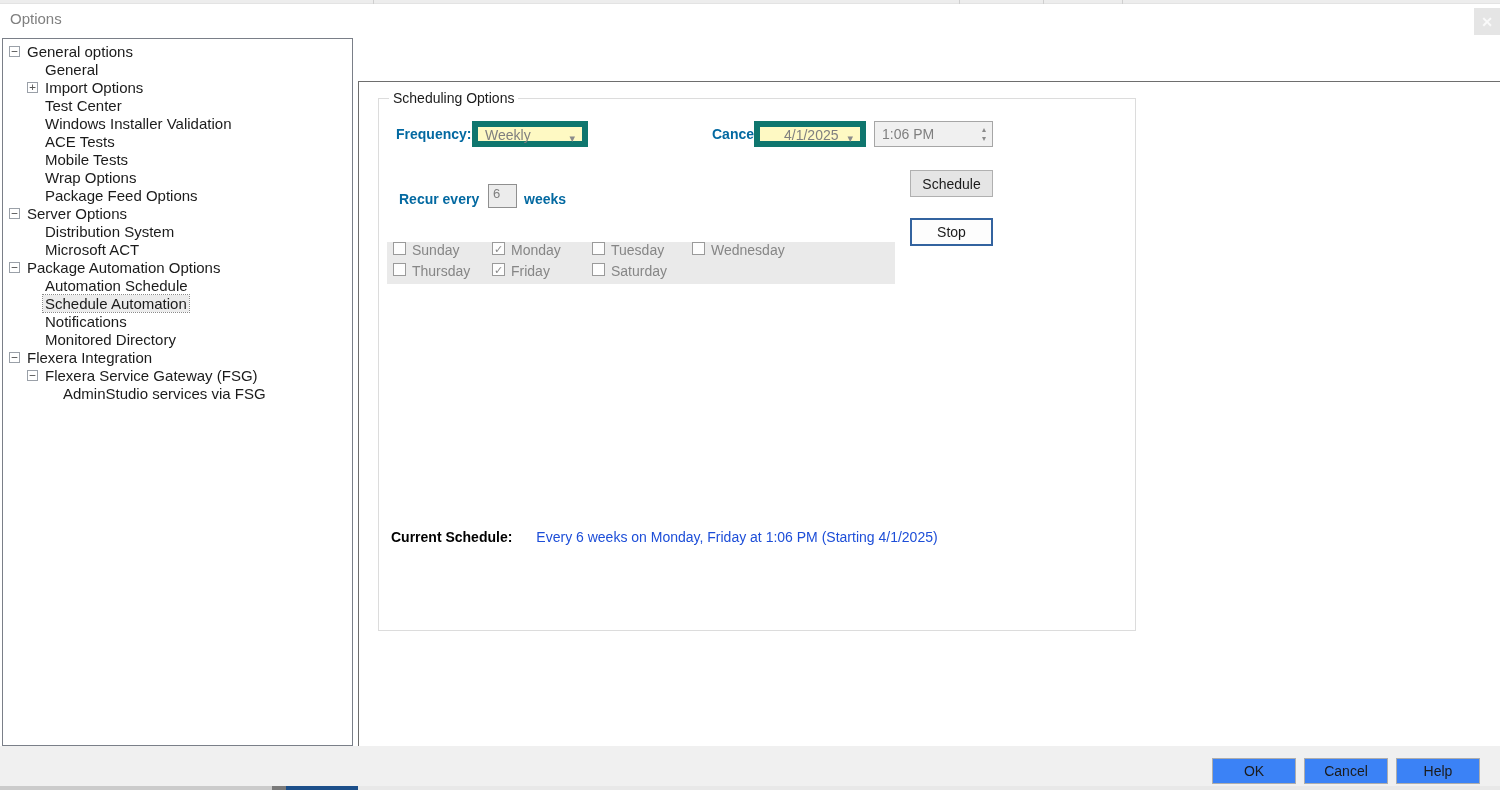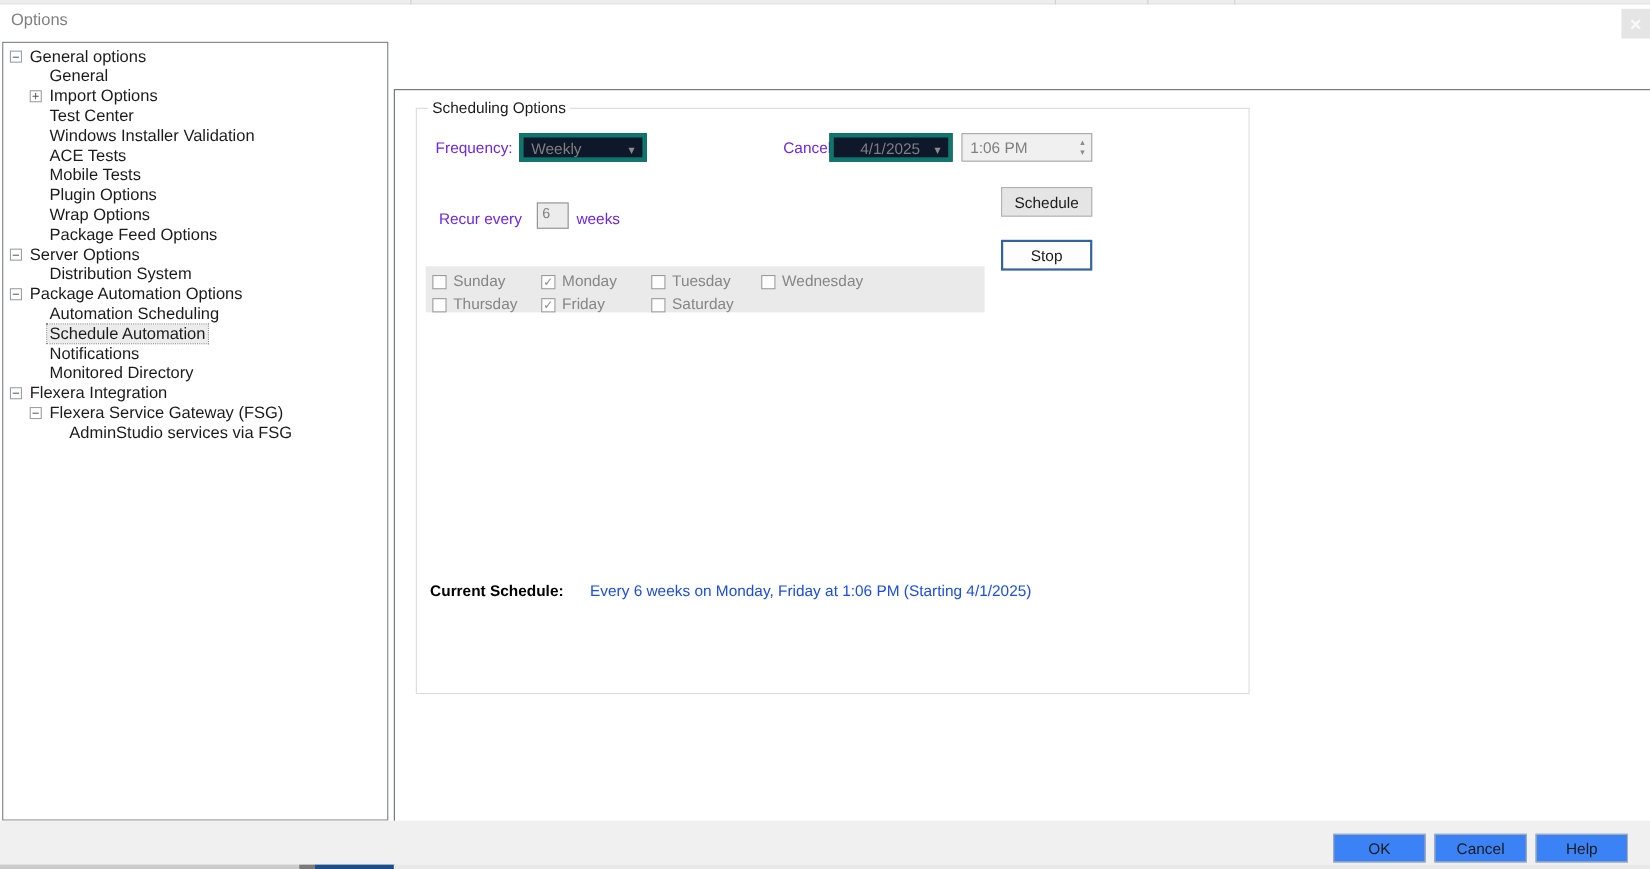--- a/index.html
+++ b/index.html
@@ -25,35 +25,35 @@
   .tree-row { display:flex; align-items:center; height:18px; font-size:15px; color:#1b1b1b; white-space:nowrap; cursor:default; }
   .tree-glyph { width:11px; height:11px; border:1px solid #9aa0a8; background:#ffffff; font-size:11px; line-height:9px; text-align:center; color:#595959; margin-right:5px; flex:none; font-family:"DejaVu Sans Mono", monospace; }
   .tree-spacer { width:16px; flex:none; }
   .tree-label { padding:0 2px; }
   .tree-label.selected { background:#ececec; outline:1px dotted #8a8a8a; }
 
   
   .groupbox { position:absolute; left:19px; top:16px; width:758px; height:533px; border:1px solid #dcdcdc; }
   .groupbox-title { position:absolute; left:10px; top:-9px; background:#ffffff; padding:0 4px; font-size:14px; color:#1b1b1b; }
 
-  .lbl { font-size:14px; color:#6d28d9; }
-
-  .combo { position:absolute; height:26px; background:#0f172a; border:4px solid #0f766e; display:flex; align-items:flex-end; font-size:14px; color:#7f7f7f; padding-left:7px; }
+  .lbl { font-size:14px; color:#0369a1;font-weight:bold; }
+
+  .combo { position:absolute; height:26px; background:#fef9c3; border:6px solid #0f766e; display:flex; align-items:flex-start; font-size:14px; color:#7f7f7f; padding-left:7px; }
   .combo .arrow { position:absolute; right:7px; top:5px; font-size:11px; color:#8b8b8b; }
   .spin { position:absolute; height:26px; background:#f0f0f0; border:1px solid #a6a6a6; display:flex; align-items:center; font-size:14px; color:#7f7f7f; padding-left:7px; }
   .spin .arrows { position:absolute; right:6px; top:3px; display:flex; flex-direction:column; font-size:8px; line-height:9px; color:#8b8b8b; }
 
   .recur-input { position:absolute; width:29px; height:24px; background:#ececec; border:1px solid #8f8f8f; font-size:13px; color:#7f7f7f; padding:1px 0 0 4px; }
 
   .btn { background:#e5e5e5; border:1px solid #b0b0b0; font-size:14px; color:#1b1b1b; text-align:center; cursor:default; font-family:"Liberation Sans", sans-serif; }
   .btn-schedule { position:absolute; left:531px; top:71px; width:83px; height:27px; }
   .btn-stop { position:absolute; left:531px; top:119px; width:83px; height:28px; background:#fdfdfd; border:2px solid #33639f; }
 
   .day-strip { position:absolute; left:8px; top:143px; width:508px; height:42px; background:#eaeaea; display:flex; flex-wrap:wrap; align-content:flex-start; }
-  .day-cell { display:flex; align-items:flex-end; height:21px; padding-left:6px; }
+  .day-cell { display:flex; align-items:flex-start; height:21px; padding-left:6px; }
   .day-box { width:13px; height:13px; border:1px solid #9a9a9a; background:#fdfdfd; flex:none; font-size:11px; line-height:12px; text-align:center; color:#8a8a8a; }
   .day-name { margin-left:6px; font-size:14px; color:#868686; white-space:nowrap; }
 
   .current-row { position:absolute; left:12px; top:430px; display:flex; align-items:baseline; }
   .current-row .cap { font-size:14px; font-weight:bold; color:#000000; }
   .current-row .val { font-size:14px; color:#1d4ed8; margin-left:24px; white-space:nowrap; }
 
   
   .footer { position:absolute; left:0; top:746px; width:1500px; height:40px; background:#f0f0f0; }
   .footer .btn { position:absolute; top:12px; width:84px; height:26px; background:#3b82f6; border:1px solid #adadad; }
@@ -109,45 +109,45 @@
       <div class="tree-row" style="padding-left: 24px;">
         <span class="tree-spacer"></span>
         <span class="tree-label">ACE Tests</span>
       </div>
       <div class="tree-row" style="padding-left: 24px;">
         <span class="tree-spacer"></span>
         <span class="tree-label">Mobile Tests</span>
       </div>
       <div class="tree-row" style="padding-left: 24px;">
         <span class="tree-spacer"></span>
-        <span class="tree-label">Plugin Options</span>
-      </div>
-      <div class="tree-row" style="padding-left: 24px;">
-        <span class="tree-spacer"></span>
         <span class="tree-label">Wrap Options</span>
       </div>
       <div class="tree-row" style="padding-left: 24px;">
         <span class="tree-spacer"></span>
         <span class="tree-label">Package Feed Options</span>
       </div>
       <div class="tree-row" style="padding-left: 6px;">
         <span class="tree-glyph">−</span>
         <span class="tree-label">Server Options</span>
       </div>
       <div class="tree-row" style="padding-left: 24px;">
         <span class="tree-spacer"></span>
         <span class="tree-label">Distribution System</span>
       </div>
+      <div class="tree-row" style="padding-left: 24px;">
+        <span class="tree-spacer"></span>
+        <span class="tree-label">Microsoft ACT</span>
+      </div>
       <div class="tree-row" style="padding-left: 6px;">
         <span class="tree-glyph">−</span>
         <span class="tree-label">Package Automation Options</span>
       </div>
       <div class="tree-row" style="padding-left: 24px;">
         <span class="tree-spacer"></span>
-        <span class="tree-label">Automation Scheduling</span>
+        <span class="tree-label">Automation Schedule</span>
       </div>
       <div class="tree-row" style="padding-left: 24px;">
         <span class="tree-spacer"></span>
         <span class="tree-label selected">Schedule Automation</span>
       </div>
       <div class="tree-row" style="padding-left: 24px;">
         <span class="tree-spacer"></span>
         <span class="tree-label">Notifications</span>
       </div>
       <div class="tree-row" style="padding-left: 24px;">

